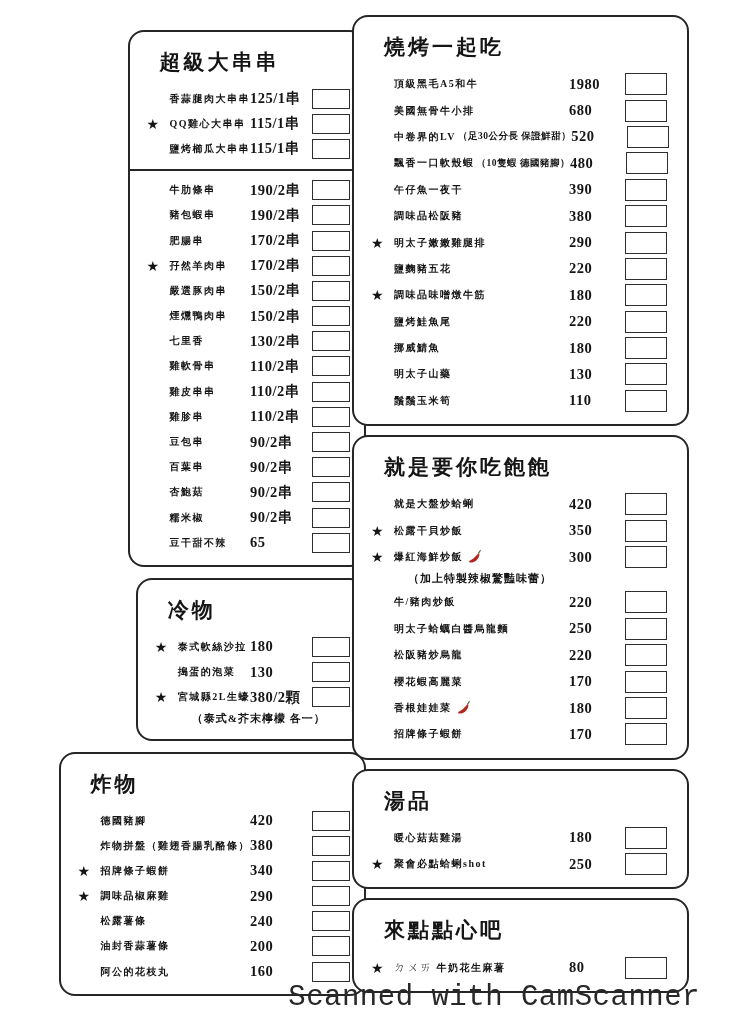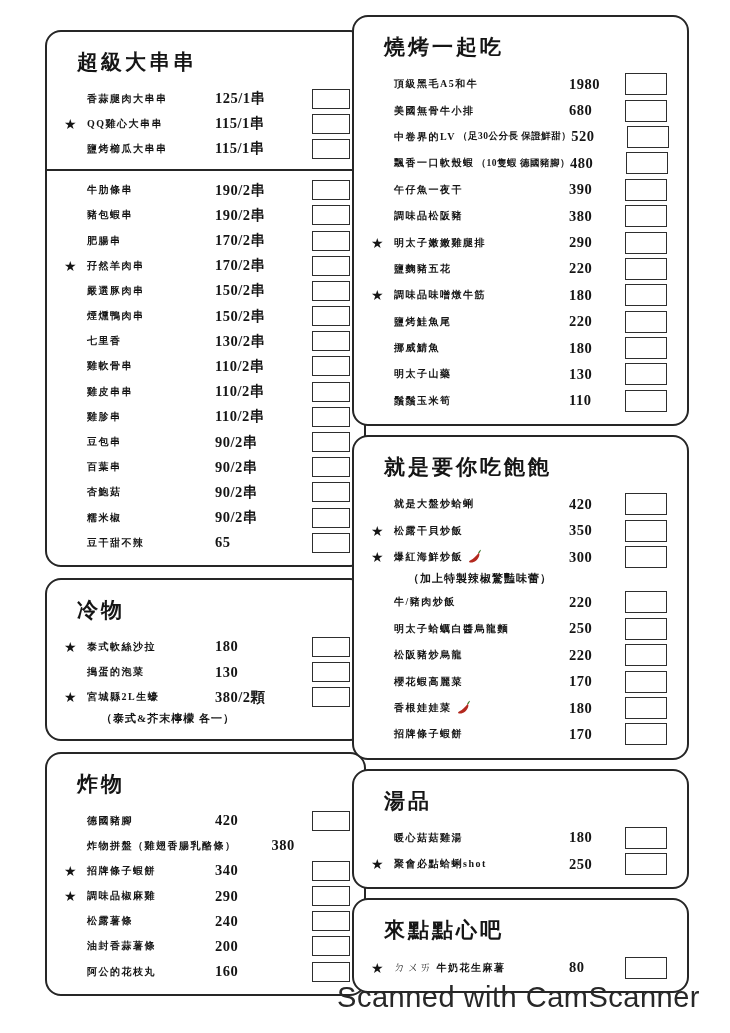--- a/index.html
+++ b/index.html
@@ -2,44 +2,44 @@
 <html><head>
 <meta charset="utf-8">
 <style>
   html,body{margin:0;padding:0;}
   body{
     width:730px;height:1033px;overflow:hidden;background:#ffffff;
     font-family:"Liberation Serif","DejaVu Serif",serif;color:#151515;position:relative;
   }
   .page{position:absolute;inset:0;background:#fff;}
   .col{position:absolute;display:flex;flex-direction:column;}
-  .col-left{left:45px;top:30px;width:321px;gap:11px;}
+  .col-left{left:45px;top:30px;width:321px;gap:11px;align-items:flex-end;}
   .col-right{left:352px;top:15px;width:337px;gap:9px;}
   .box{border:2px solid #262626;border-radius:16px;background:#fff;padding:12px 12px 10px 12px;}
   .title{font-size:21px;font-weight:bold;letter-spacing:3px;margin:4px 0 10px 18px;white-space:nowrap;}
   .items{display:flex;flex-direction:column;}
   .row{position:relative;display:flex;align-items:center;padding-left:28px;white-space:nowrap;}
-  .col-left .row{height:25.2px;gap:35px;}
+  .col-left .row{height:25.2px;}
   .col-right .row{height:26.4px;}
   .star{position:absolute;left:5px;top:50%;transform:translateY(-50%);font-size:14px;font-family:"DejaVu Sans",sans-serif;}
   .name{font-size:10px;font-weight:bold;letter-spacing:1.5px;}
   .prefix{font-size:11px;font-weight:normal;letter-spacing:2px;margin-right:3px;}
   .note{font-size:9.5px;font-weight:bold;letter-spacing:0.5px;margin-left:2px;}
   .chili{margin-left:5px;display:inline-flex;align-items:center;}
   .price{margin-left:auto;font-size:14.5px;font-weight:bold;text-align:left;flex:none;letter-spacing:0.5px;}
   .col-left .price{width:62px;}
   .col-right .price{width:56px;}
   .qtybox{flex:none;border:1.5px solid #2e2e2e;background:#fff;}
   .col-left .qtybox{width:36px;height:18px;margin-right:2px;}
   .col-right .qtybox{width:40px;height:20px;margin-right:8px;}
   .subnote{font-size:11px;font-weight:bold;letter-spacing:1px;padding-left:42px;height:19px;line-height:16px;white-space:nowrap;}
   .divider{border-top:2px solid #262626;margin:7px -12px 7px -12px;}
   .footer{
     position:absolute;top:981px;right:30px;
-    font-family:Liberation Sans, sans-serif;
+    font-family:Liberation Mono, monospace;
     font-size:29px;color:#282828;letter-spacing:0.5px;
   }
 </style>
 </head>
 <body>
 
 <div class="page">
   <div class="col col-left">
       <section class="box">
     <h2 class="title">超級大串串</h2>

